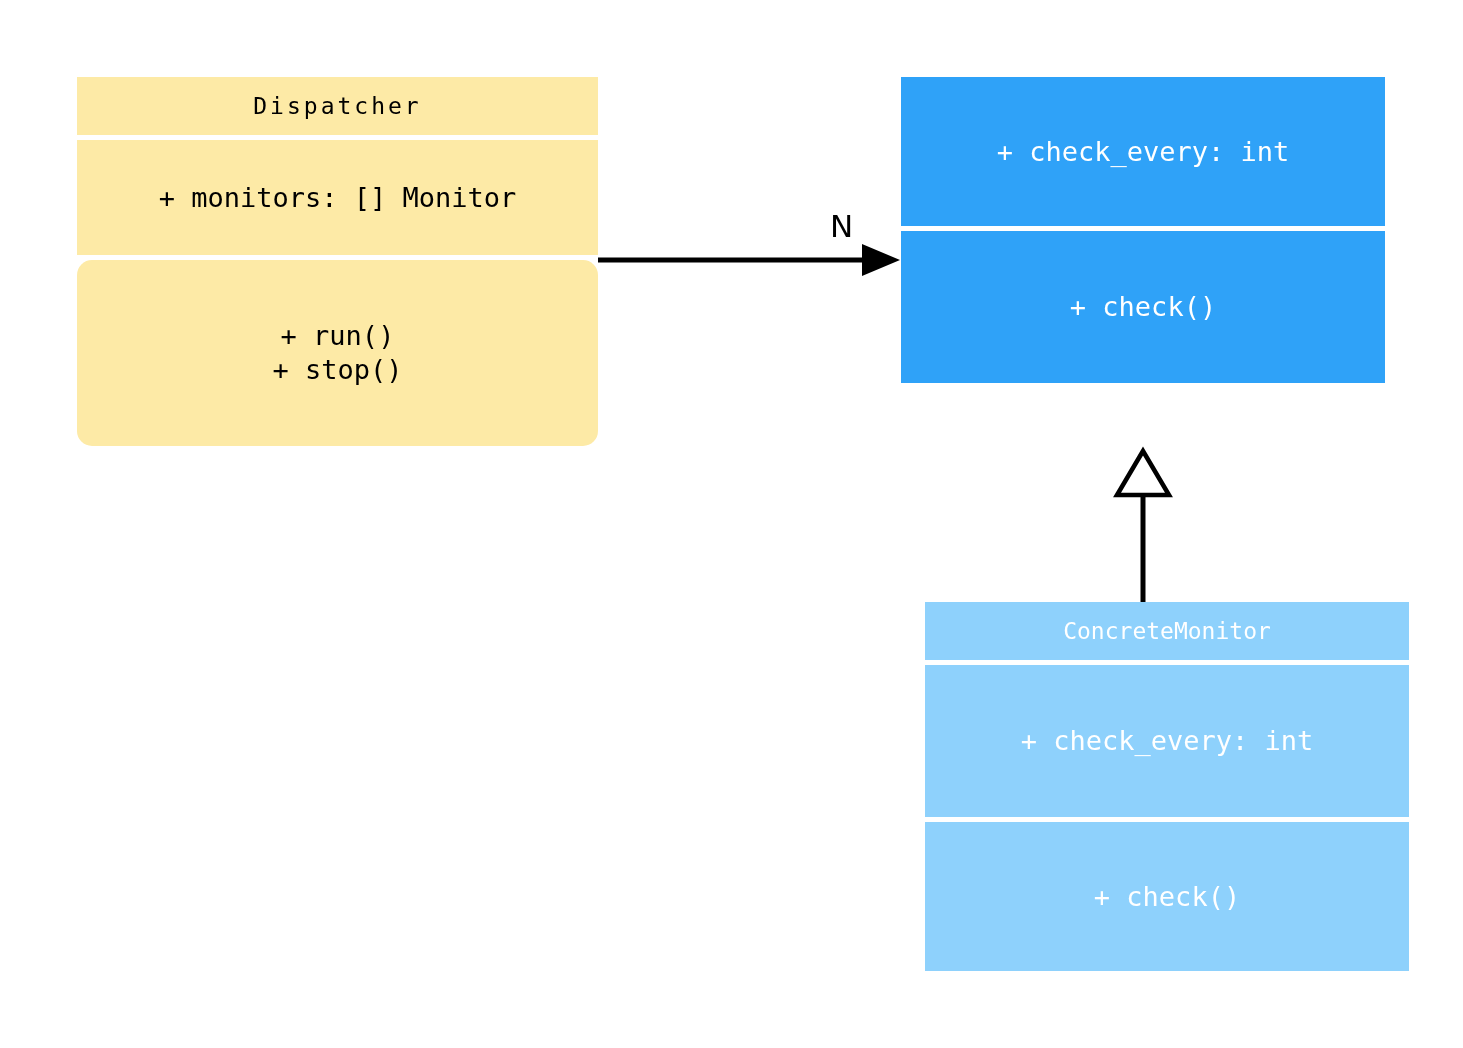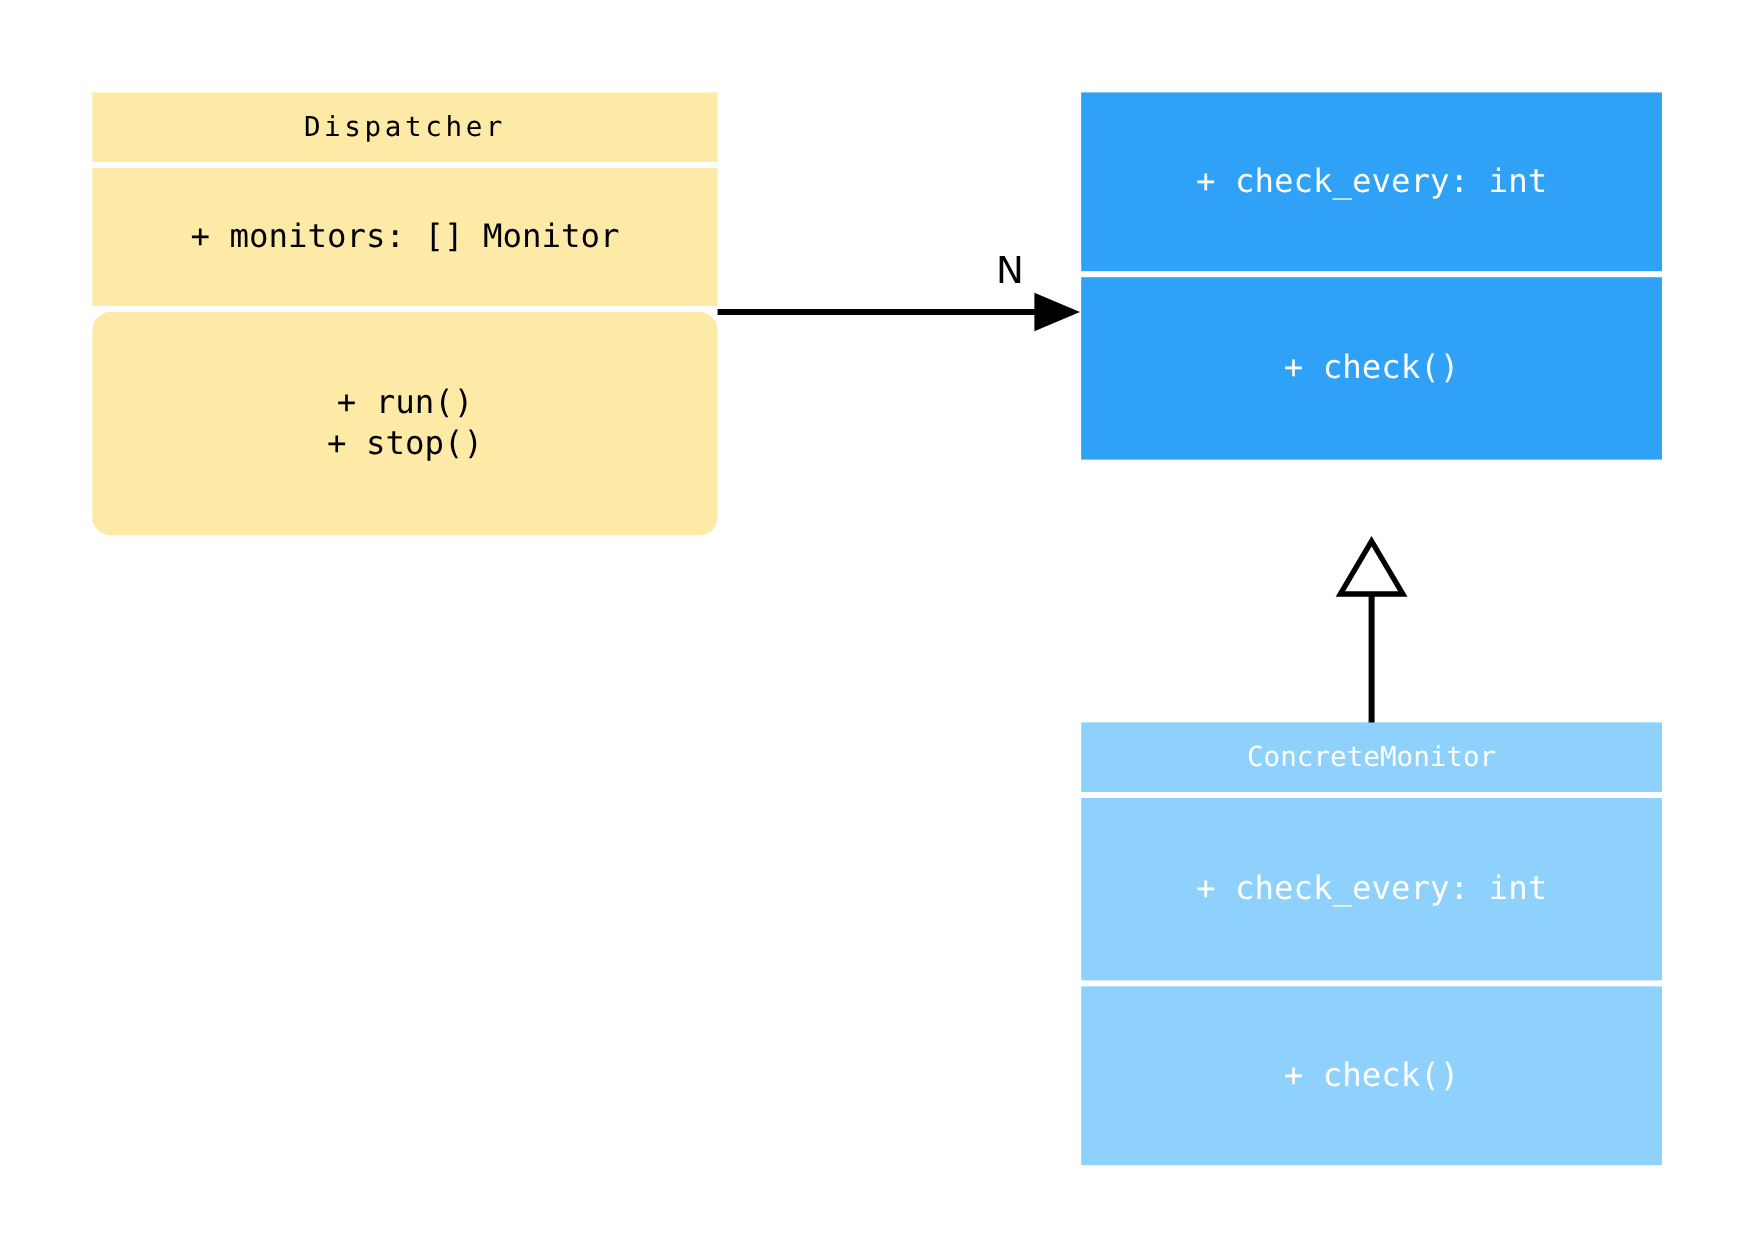--- a/index.html
+++ b/index.html
@@ -41,21 +41,21 @@
   #class-dispatcher { left: 77px; top: 77px; width: 521px; height: 369px; color: #000000; }
   #class-dispatcher .header  { height: 58px; letter-spacing: 3px; }
   #class-dispatcher .attrs   { height: 115px; }
   #class-dispatcher .methods { height: 186px; border-radius: 15px; }
   
   #class-monitor { left: 901px; top: 77px; width: 484px; height: 369px; color: #ffffff; }
   #class-monitor .header  { height: 58px; font-style: italic; }
   #class-monitor .attrs   { height: 149px; }
   #class-monitor .methods { height: 152px; }
   
-  #class-concrete-monitor { left: 901px; top: 602px; width: 484px; height: 369px; color: #ffffff; }
+  #class-concrete-monitor { left: 925px; top: 602px; width: 484px; height: 369px; color: #ffffff; }
   #class-concrete-monitor .header  { height: 58px; }
   #class-concrete-monitor .attrs   { height: 152px; }
   #class-concrete-monitor .methods { height: 149px; }
 
   #edges-svg {
     position: absolute;
     left: 0; top: 0;
     width: 1463px;
     height: 1048px;
     pointer-events: none;

